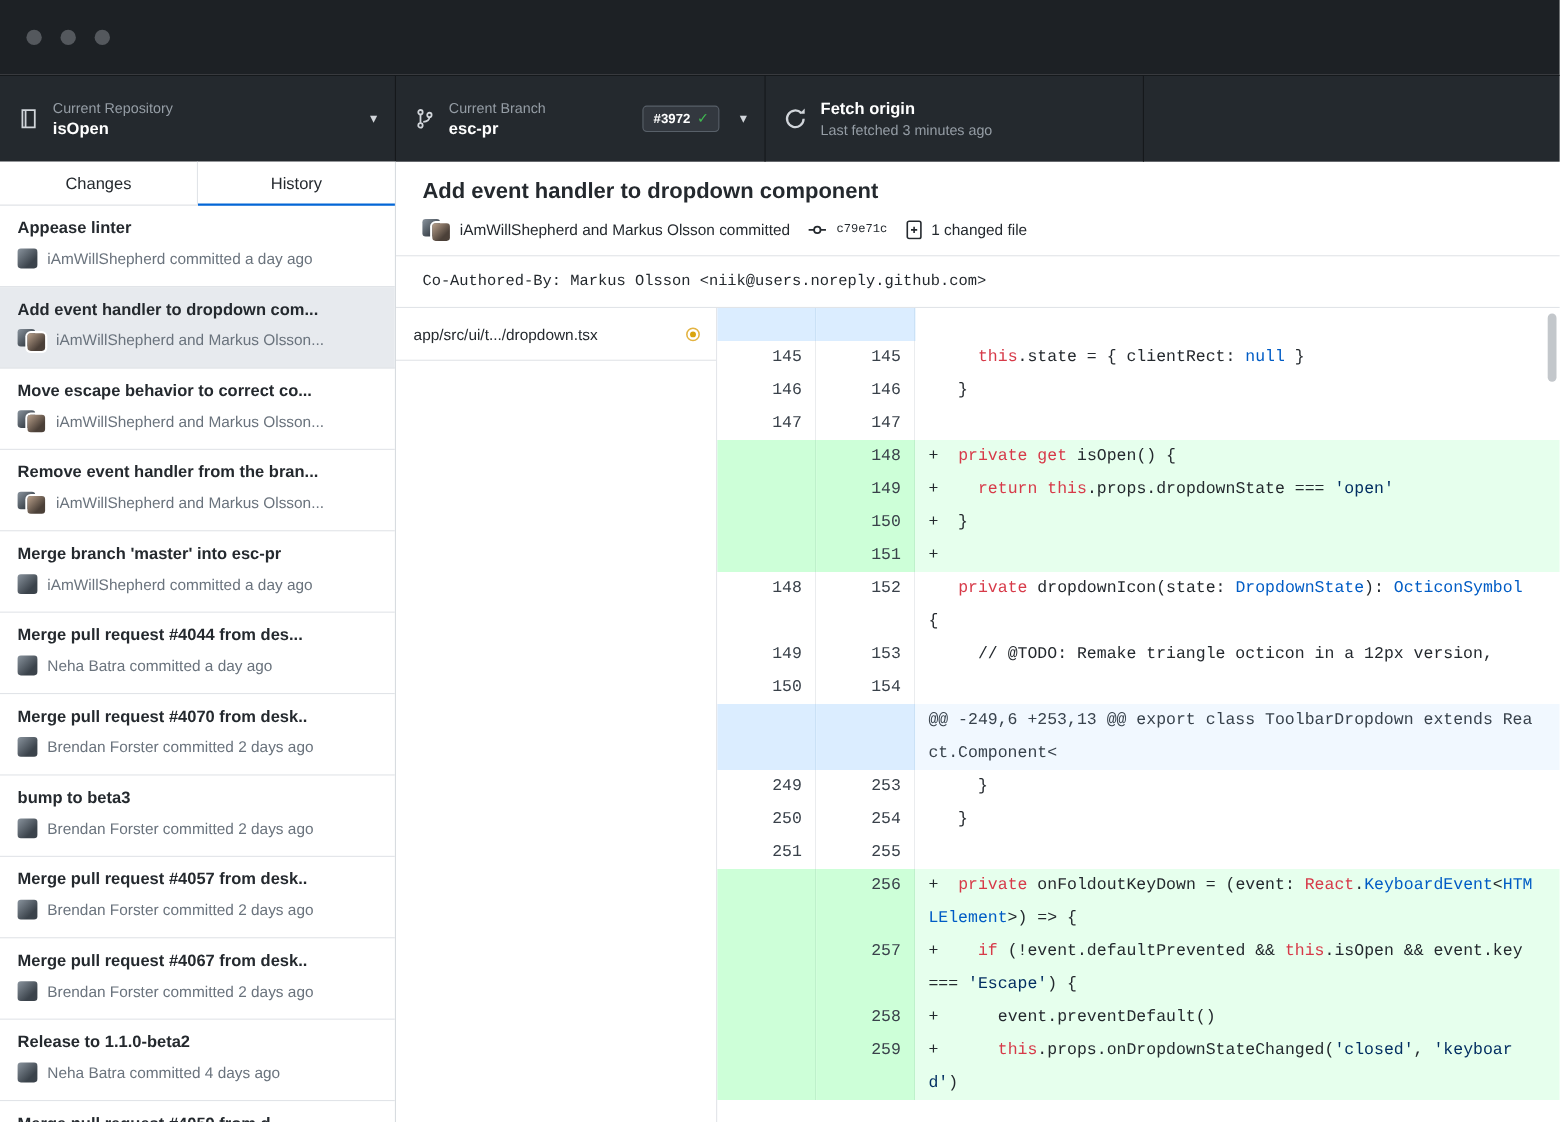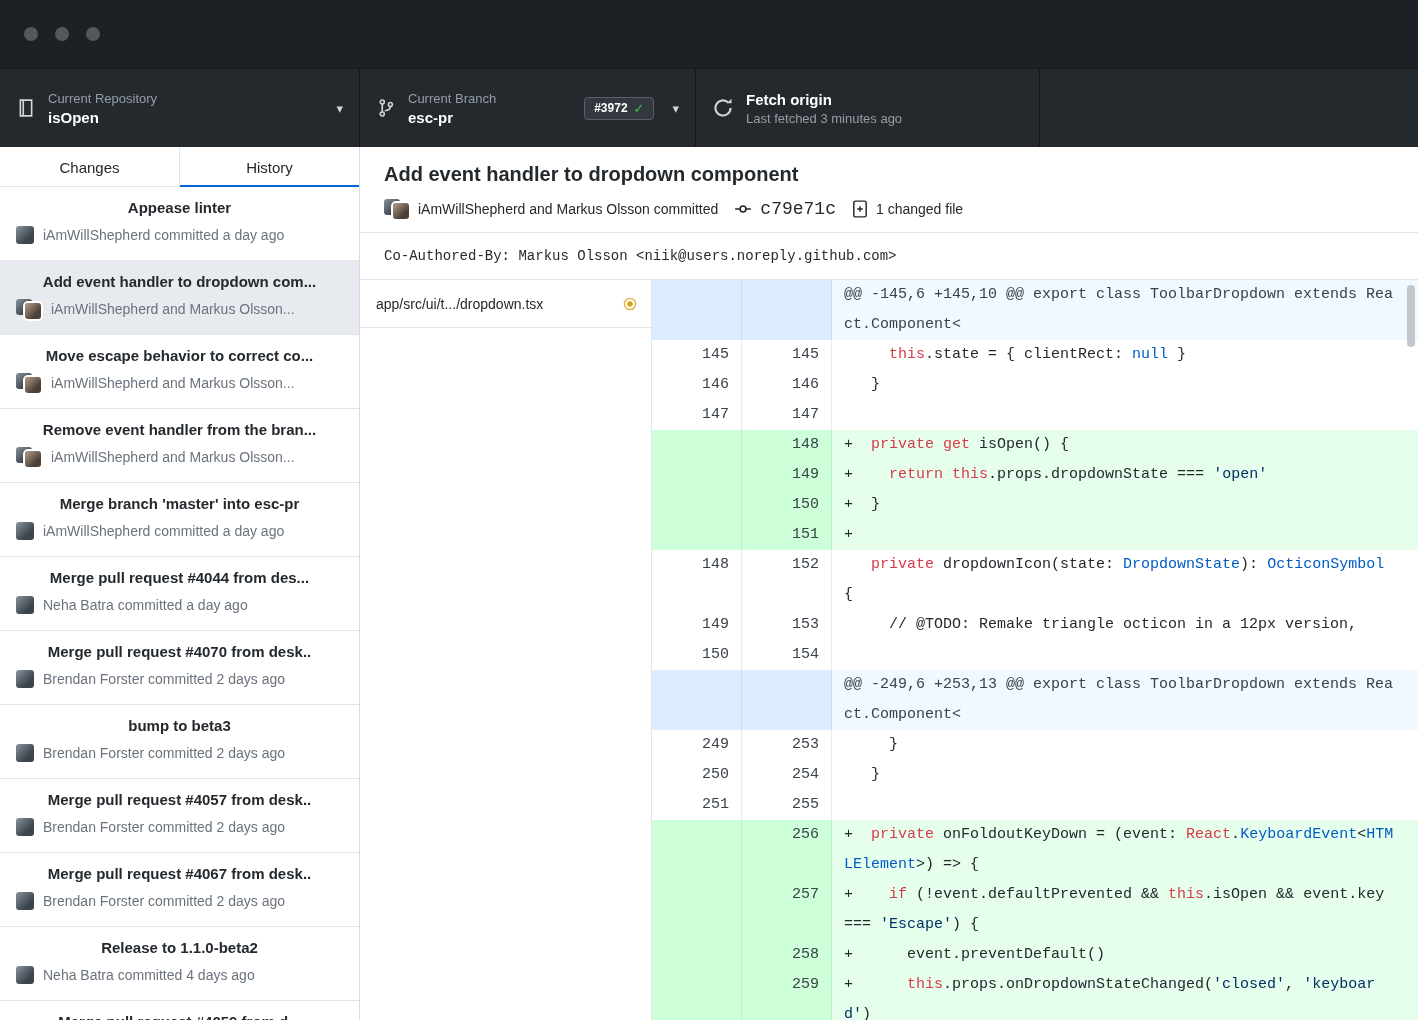--- a/index.html
+++ b/index.html
@@ -34,39 +34,39 @@
   .app{display:flex;height:873px;}
   .sidebar{width:360px;flex:none;border-right:1px solid #d8dce0;display:flex;flex-direction:column;background:#fff;}
   .tabs{display:flex;height:40px;flex:none;}
   .tab{flex:1;display:flex;align-items:center;justify-content:center;font-size:15px;color:#24292e;
     cursor:pointer;box-shadow:inset 0 -1px 0 #e1e4e8;}
   .tab:first-child{border-right:1px solid #e1e4e8;}
   .tab.active{box-shadow:inset 0 -2px 0 #0366d6;}
   .commit-list{flex:1;overflow:hidden;}
   .commit-item{padding:12px 16px 0;height:74px;border-bottom:1px solid #e1e4e8;cursor:pointer;}
   .commit-item.selected{background:#e7eaee;}
-  .commit-title{font-size:15px;font-weight:bold;white-space:nowrap;overflow:hidden;margin-bottom:9px;text-align:center;}
+  .commit-title{font-size:15px;font-weight:bold;white-space:nowrap;overflow:hidden;margin-bottom:9px;}
   .commit-meta{display:flex;align-items:center;gap:9px;font-size:14px;color:#6a737d;}
   .avatar-stack{position:relative;width:18px;height:20px;flex:none;}
   .avatar{position:absolute;width:18px;height:18px;top:1px;left:0;border-radius:3px;
     background:linear-gradient(135deg,#8a949e 0%,#3b434b 70%);}
   .avatar.a2{display:none;}
   .avatar-stack.dual{width:26px;}
   .avatar-stack.dual .avatar{width:16px;height:16px;}
   .avatar-stack.dual .a1{top:0;left:0;}
   .avatar-stack.dual .a2{display:block;top:4px;left:9px;box-shadow:0 0 0 2px #fff;
     background:linear-gradient(135deg,#b9a18c 0%,#4b4038 70%);}
 
   
   .main{flex:1;display:flex;flex-direction:column;min-width:0;}
   .commit-header{padding:16px 24px 13px;border-bottom:1px solid #e1e4e8;flex:none;}
   .commit-header h1{font-size:20px;font-weight:bold;margin-bottom:13px;}
   .meta-row{display:flex;align-items:center;gap:8px;font-size:14px;}
   .meta-icon{display:flex;color:#24292e;margin-left:8px;}
-  .meta-sha{font-family:"Liberation Mono","DejaVu Sans Mono",monospace;font-size:18px;}
+  .meta-sha{font-family:"Liberation Mono","DejaVu Sans Mono",monospace;font-size:11px;}
   .coauthor{padding:15px 24px;border-bottom:1px solid #e1e4e8;flex:none;
     font-family:"Liberation Mono","DejaVu Sans Mono",monospace;font-size:14px;white-space:nowrap;overflow:hidden;}
   .content{flex:1;display:flex;min-height:0;}
   .file-list{width:292px;flex:none;border-right:1px solid #e1e4e8;background:#fff;}
   .file-row{height:48px;display:flex;align-items:center;gap:24px;padding:0 14px 0 16px;
     border-bottom:1px solid #e1e4e8;font-size:14px;cursor:pointer;}
   .file-name{flex:1;overflow:hidden;text-overflow:ellipsis;white-space:nowrap;}
   .status-icon{display:flex;flex:none;}
 
   
@@ -309,21 +309,20 @@
         <circle cx="7" cy="7" r="2.7" fill="#d9a40e"></circle>
       </svg>
     </span>
   </div>
         </div>
       <div class="diff">
         <div class="diff-rows">
             <div class="diff-row hunk">
               <div class="gutter"></div>
               <div class="gutter"></div>
-              <div class="code">@@ -145,6 +145,10 @@ export class ToolbarDropdown extends React.Component&lt;</div>
             </div>
             <div class="diff-row context">
               <div class="gutter">145</div>
               <div class="gutter">145</div>
               <div class="code"><span class="marker"> </span><span>    </span><span class="tok-k">this</span><span>.state = { clientRect: </span><span class="tok-c">null</span><span> }</span></div>
             </div>
             <div class="diff-row context">
               <div class="gutter">146</div>
               <div class="gutter">146</div>
               <div class="code"><span class="marker"> </span><span>  }</span></div>

